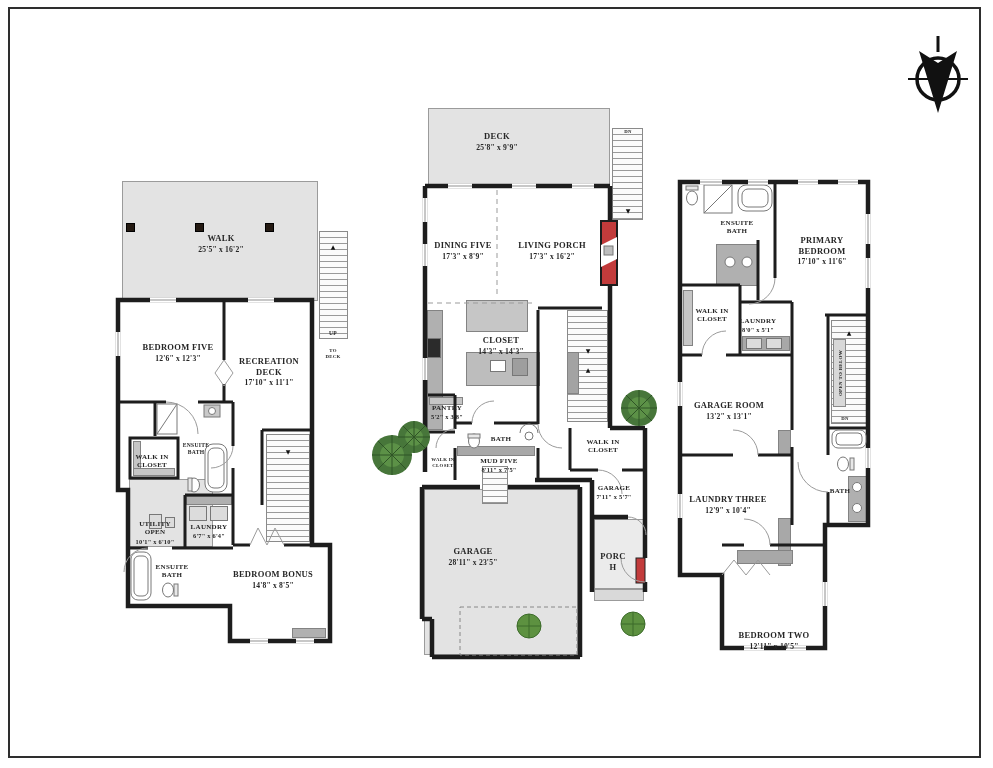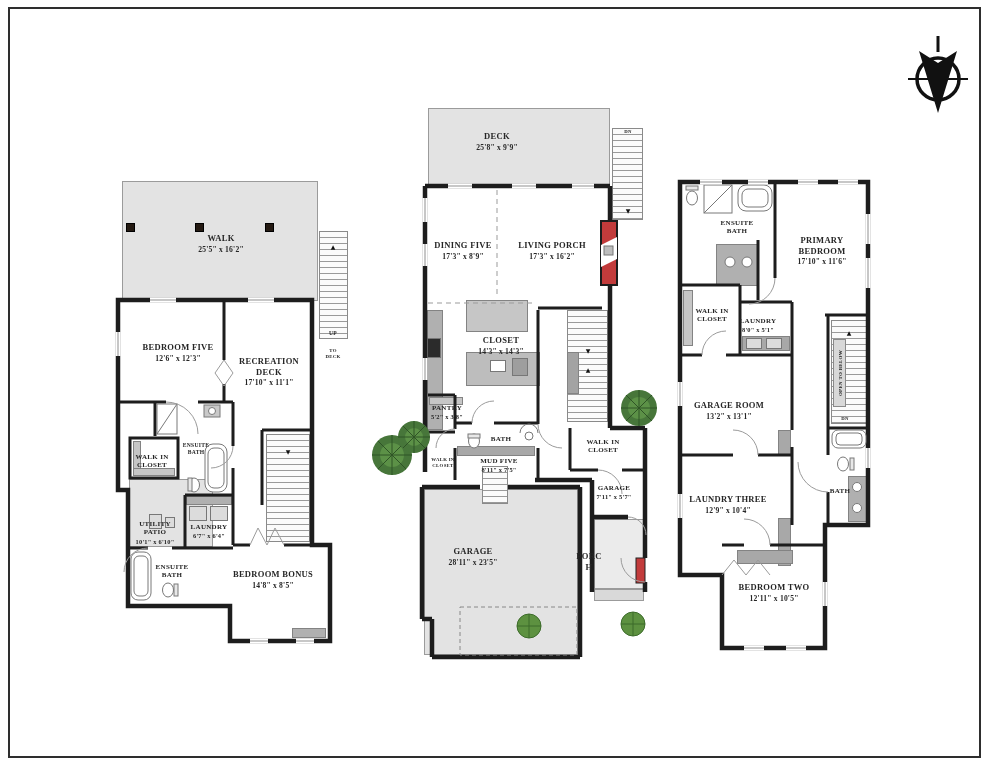--- a/index.html
+++ b/index.html
@@ -290,21 +290,21 @@
     <span class="nm">ENSUITE BATH</span>
   </div>
   <div class="lbl sm" style="left:152px;top:461px;width:48px">
     <span class="nm">WALK IN CLOSET</span>
   </div>
   <div class="lbl sm" style="left:209px;top:531px;width:56px">
     <span class="nm">LAUNDRY</span>
     <span class="dm">6'7" x 6'4"</span>
   </div>
   <div class="lbl sm" style="left:155px;top:532px;width:44px">
-    <span class="nm">UTILITY PATIO</span>
+    <span class="nm">UTILITY OPEN</span>
     <span class="dm">10'1" x 6'10"</span>
   </div>
   <div class="lbl sm" style="left:172px;top:571px;width:48px">
     <span class="nm">ENSUITE BATH</span>
   </div>
   <div class="lbl" style="left:273px;top:579px;width:120px">
     <span class="nm">BEDROOM BONUS</span>
     <span class="dm">14'8" x 8'5"</span>
   </div>
   <div class="lbl xs" style="left:333px;top:333px;width:20px">
@@ -348,21 +348,21 @@
     <span class="nm">WALK IN CLOSET</span>
   </div>
   <div class="lbl sm" style="left:614px;top:492px;width:50px">
     <span class="nm">GARAGE</span>
     <span class="dm">7'11" x 5'7"</span>
   </div>
   <div class="lbl" style="left:473px;top:556px;width:110px">
     <span class="nm">GARAGE</span>
     <span class="dm">28'11" x 23'5"</span>
   </div>
-  <div class="lbl brk" style="left:589px;top:562px;width:32px">
+  <div class="lbl brk" style="left:613px;top:562px;width:32px">
     <span class="nm">PORCH</span>
   </div>
   <div class="lbl xxs" style="left:628px;top:132px;width:20px">
     <span class="nm">DN</span>
   </div>
 
   <div class="lbl sm" style="left:737px;top:227px;width:50px">
     <span class="nm">ENSUITE BATH</span>
   </div>
   <div class="lbl" style="left:822px;top:251px;width:72px">
@@ -380,21 +380,21 @@
     <span class="nm">GARAGE ROOM</span>
     <span class="dm">13'2" x 13'1"</span>
   </div>
   <div class="lbl sm" style="left:840px;top:491px;width:34px">
     <span class="nm">BATH</span>
   </div>
   <div class="lbl" style="left:728px;top:504px;width:110px">
     <span class="nm">LAUNDRY THREE</span>
     <span class="dm">12'9" x 10'4"</span>
   </div>
-  <div class="lbl" style="left:774px;top:592px;width:110px">
+  <div class="lbl" style="left:774px;top:640px;width:110px">
     <span class="nm">BEDROOM TWO</span>
     <span class="dm">12'11" x 10'5"</span>
   </div>
   <div class="lbl xxs" style="left:845px;top:419px;width:20px">
     <span class="nm">DN</span>
   </div>
 
   <div class="arrow" style="left:333px;top:247px">▲</div>
   <div class="arrow" style="left:628px;top:211px">▼</div>
   <div class="arrow" style="left:288px;top:452px">▼</div>

